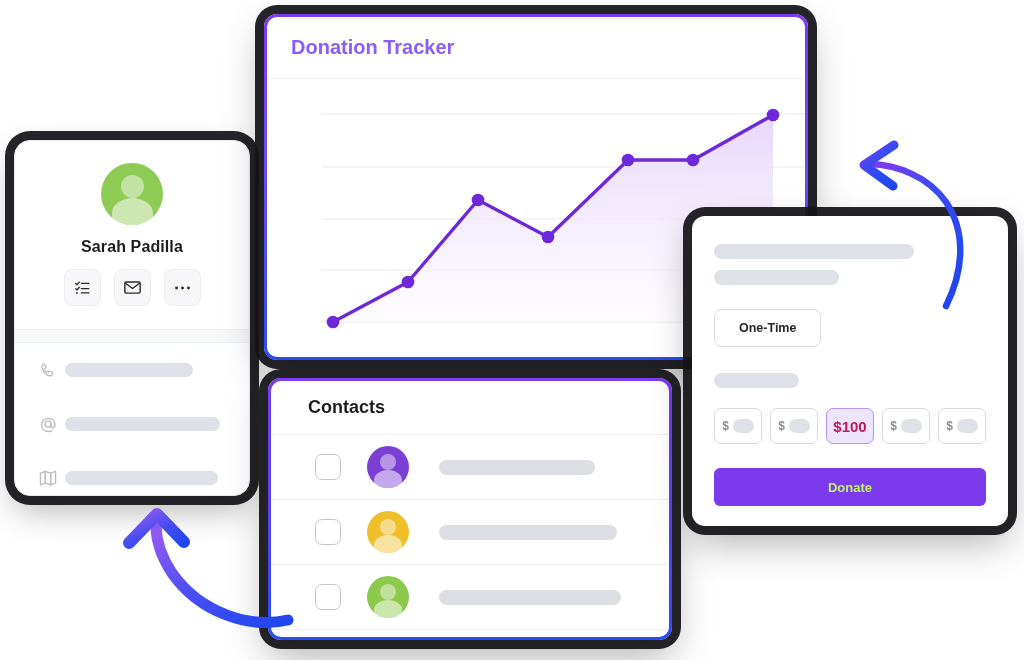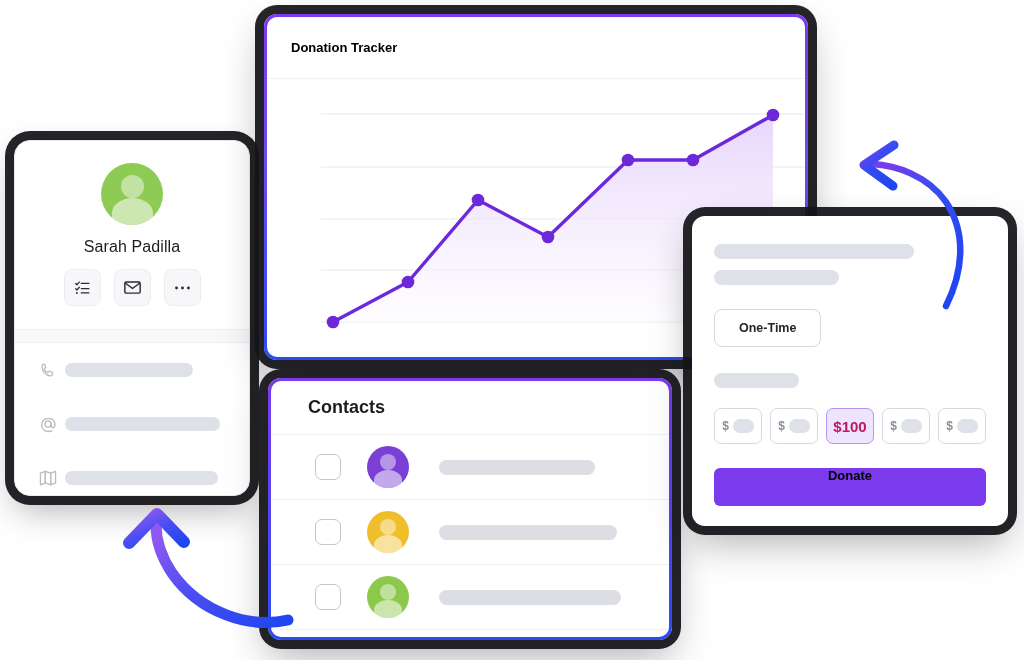--- a/index.html
+++ b/index.html
@@ -26,21 +26,21 @@
     width: 62px; height: 62px; border-radius: 50%;
     background: #8ECB54; overflow: hidden;
   }
   .av-head { position:absolute; border-radius:50%; background: rgba(255,255,255,0.45); }
   .av-body { position:absolute; border-radius:50% 50% 0 0; background: rgba(255,255,255,0.55); }
   #profile-avatar .av-head { width:23px; height:23px; left:50%; top:12px; margin-left:-11.5px; }
   #profile-avatar .av-body { width:41px; height:30px; left:50%; bottom:-3px; margin-left:-20.5px; }
 
   #profile-name {
     position: absolute; top: 97px; left: 0; right: 0; text-align: center;
-    font-size: 16px; font-weight: normal; color: #1c1d21; letter-spacing: .1px;
+    font-size: 16px; font-weight: bold; color: #1c1d21; letter-spacing: .1px;
   }
   #profile-actions {
     position: absolute; top: 128px; left: 0; right: 0;
     display: flex; justify-content: center; gap: 13px;
   }
   .act-btn {
     width: 37px; height: 37px; border-radius: 8px;
     background: #f7f7f9; border: 1px solid #ededf1;
     display: flex; align-items: center; justify-content: center;
     color: #2b2c31;
@@ -60,21 +60,21 @@
     left: 264px; top: 14px; width: 544px; height: 346px;
     border-radius: 13px; padding: 3px;
     background: linear-gradient(180deg, #7c3aed 0%, #6d4bf0 42%, #2b4bf2 100%);
     box-shadow: 0 0 0 9px rgba(20,20,25,0.93), 0 16px 40px rgba(0,0,0,0.32);
   }
   #chart-inner { width: 100%; height: 100%; background: #fff; border-radius: 10px; overflow: hidden; position: relative; }
   #chart-header {
     height: 62px; display: flex; align-items: center; padding-left: 24px;
     border-bottom: 1px solid #f1f2f5;
   }
-  #chart-title { font-size: 13px; font-weight: bold; color: #000000; }
+  #chart-title { font-size: 20px; font-weight: bold; color: #8b5cf6; }
   #chart-plot { position: absolute; left: 0; right: 0; top: 62px; bottom: 0; }
 
   
   #contacts-card {
     left: 268px; top: 378px; width: 404px; height: 262px;
     border-radius: 13px; padding: 3px;
     background: linear-gradient(180deg, #7c3aed 0%, #5a43f0 45%, #2b4bf2 100%);
     box-shadow: 0 0 0 9px rgba(20,20,25,0.93), 0 16px 40px rgba(0,0,0,0.32);
   }
   #contacts-inner { width:100%; height:100%; background:#fff; border-radius:10px; overflow:hidden; }
@@ -106,22 +106,22 @@
   #don-amounts { display: flex; gap: 8px; margin-top: 20px; }
   .amt-btn {
     width: 51px; height: 36px; border-radius: 7px; border: 1px solid #d7d9e0;
     display: flex; align-items: center; justify-content: center; gap: 4px;
     background: #fff; font-size: 12px; font-weight: bold; color: #8b8e97;
   }
   .amt-btn.sel { background: #ede4fd; border-color: #b794f4; color: #be185d; font-size: 15px; }
   .amt-blob { width: 21px; height: 14px; border-radius: 8px; background: #dfe1e8; }
   #donate-btn {
     margin: 24px 0 0 0; height: 38px; border-radius: 6px; background: #7c3aed;
-    color: #000000; font-size: 13px; font-weight: bold;
-    display: flex; align-items: flex-start; justify-content: center;
+    color: #bef264; font-size: 13px; font-weight: bold;
+    display: flex; align-items: center; justify-content: center;
   }
 
   
   .arrow-svg { position: absolute; pointer-events: none; }
   #arrow-left { left: 110px; top: 495px; width: 200px; height: 140px; }
   #arrow-right { left: 838px; top: 140px; width: 160px; height: 170px; }
 </style>
 </head>
 <body>
 

